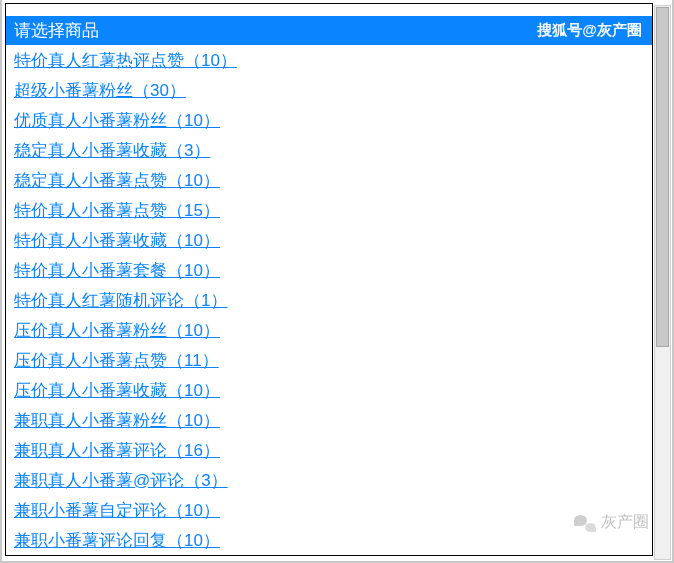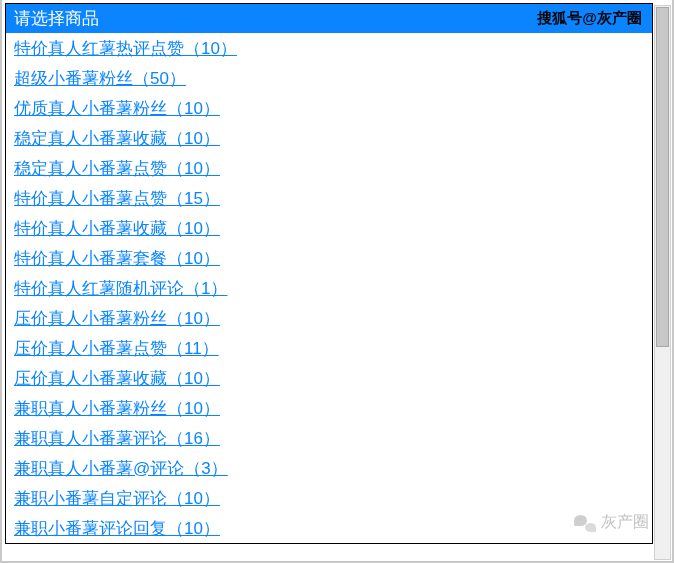--- a/index.html
+++ b/index.html
@@ -32,23 +32,24 @@
       position: relative;
     }
     .dropdown-header {
       background: #0a84ff;
       color: #fff;
       padding: 3px 8px;
       font-size: 17px;
       display: flex;
       justify-content: space-between;
       align-items: center;
+      margin-top: 12px;
     }
     .watermark-top {
-      color: #000000;
+      color: #ffffff;
       font-size: 15px;
       font-weight: bold;
       background: transparent;
       padding: 0 2px;
       opacity: 0.95;
     }
     .options-list {
       list-style: none;
       padding: 0;
     }
@@ -121,23 +122,23 @@
 
 <div class="border-frame"></div>
 
 <div class="dropdown-container">
   <div class="dropdown-header">
     <span>请选择商品</span>
     <span class="watermark-top">搜狐号@灰产圈</span>
   </div>
   <ul class="options-list">
     <li class="option-item">特价真人红薯热评点赞（10）</li>
-    <li class="option-item">超级小番薯粉丝（50）</li>
+    <li class="option-item">超级小番薯粉丝（30）</li>
     <li class="option-item">优质真人小番薯粉丝（10）</li>
-    <li class="option-item">稳定真人小番薯收藏（10）</li>
+    <li class="option-item">稳定真人小番薯收藏（3）</li>
     <li class="option-item">稳定真人小番薯点赞（10）</li>
     <li class="option-item">特价真人小番薯点赞（15）</li>
     <li class="option-item">特价真人小番薯收藏（10）</li>
     <li class="option-item">特价真人小番薯套餐（10）</li>
     <li class="option-item">特价真人红薯随机评论（1）</li>
     <li class="option-item">压价真人小番薯粉丝（10）</li>
     <li class="option-item">压价真人小番薯点赞（11）</li>
     <li class="option-item">压价真人小番薯收藏（10）</li>
     <li class="option-item">兼职真人小番薯粉丝（10）</li>
     <li class="option-item">兼职真人小番薯评论（16）</li>

